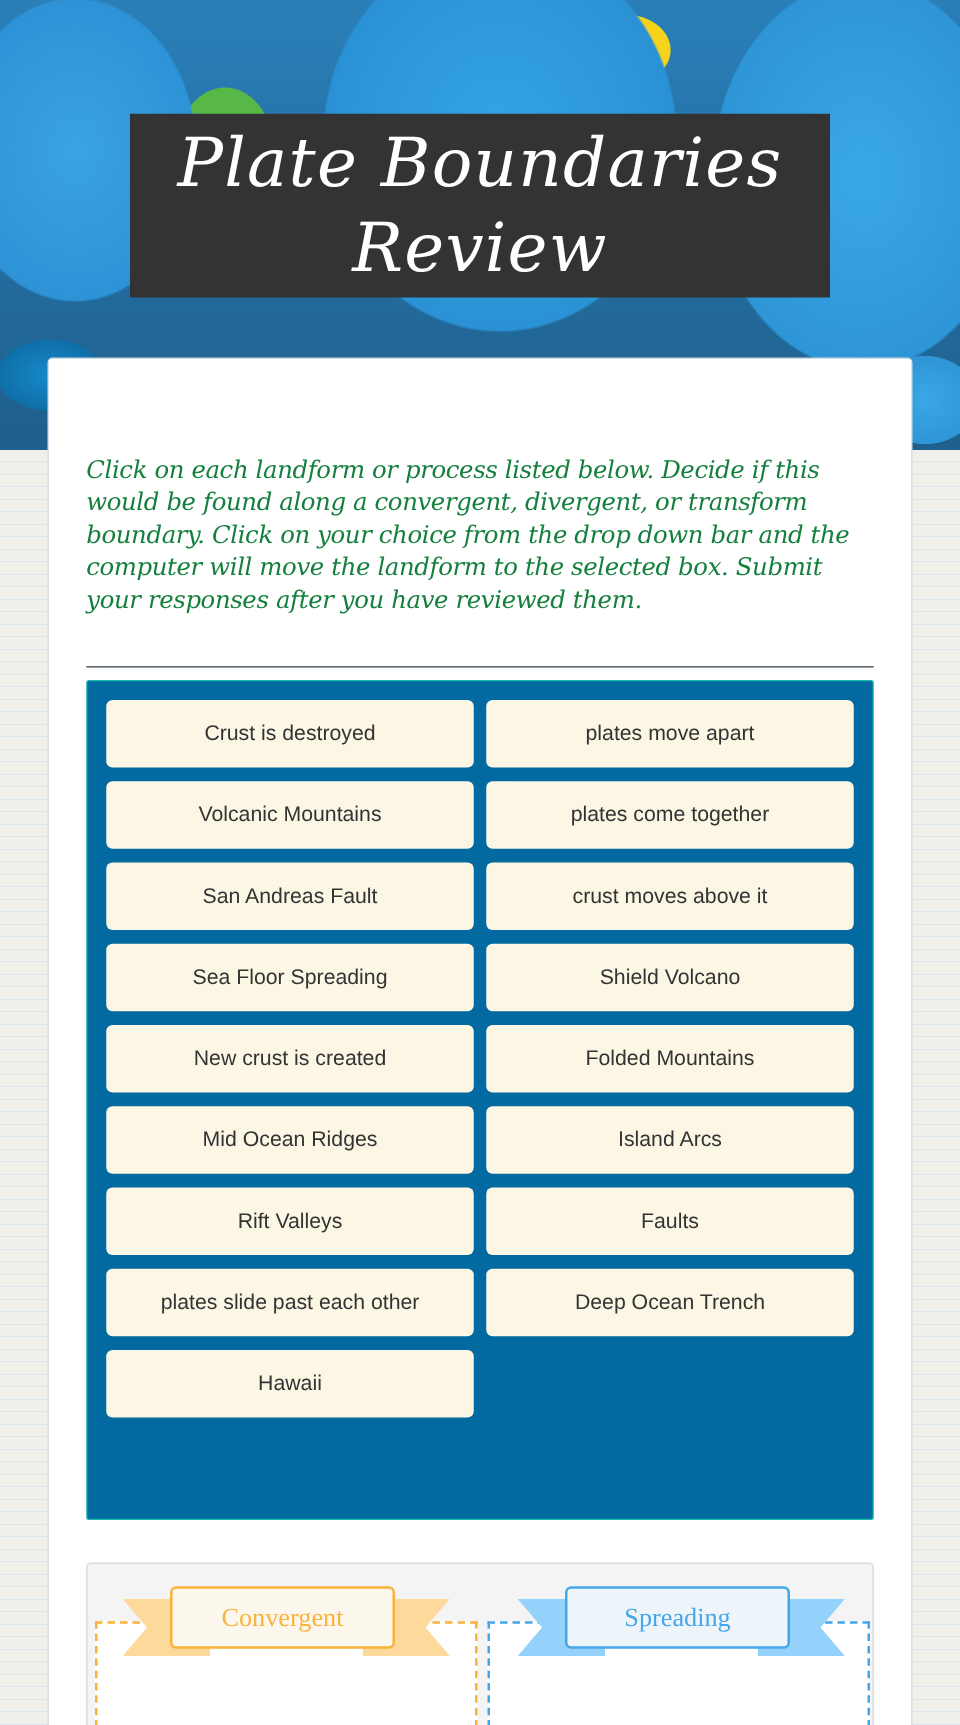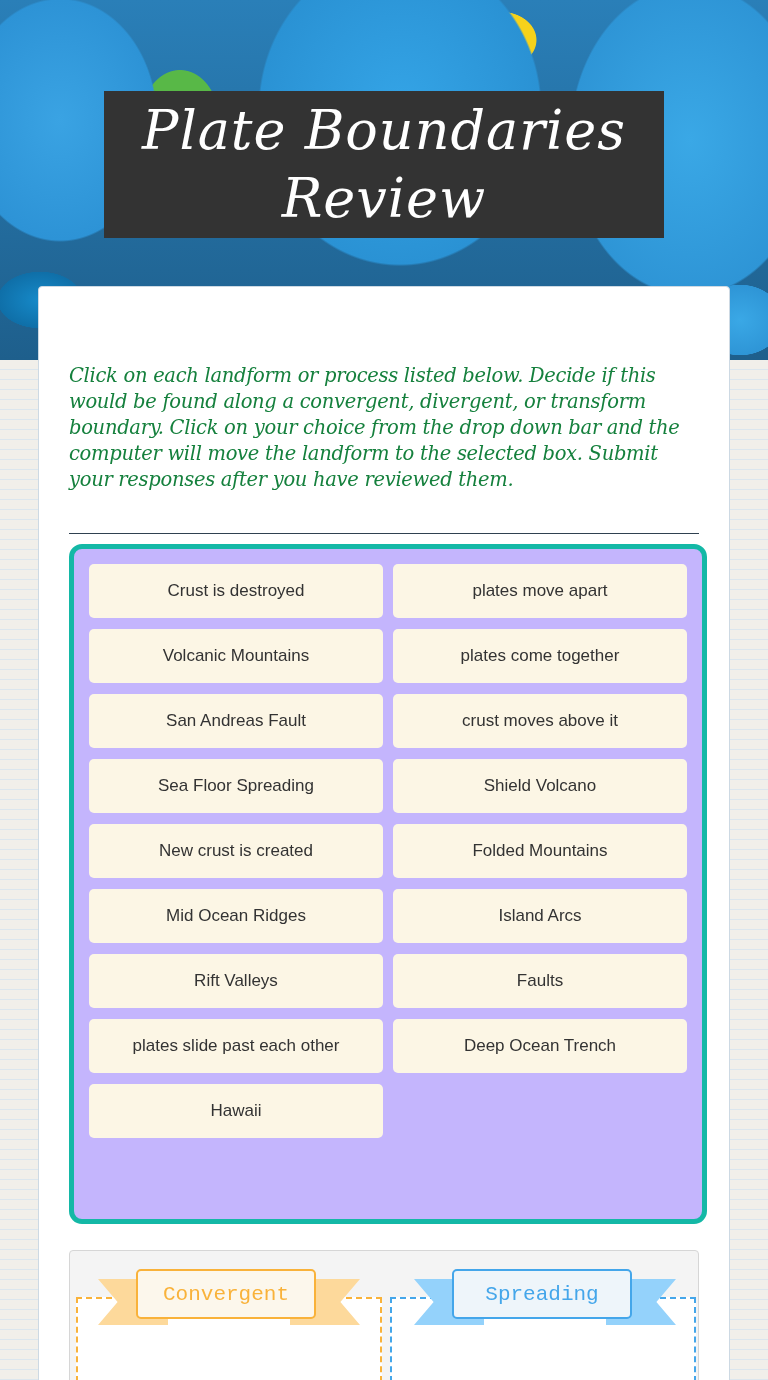--- a/index.html
+++ b/index.html
@@ -38,21 +38,21 @@
     background: #ffffff; border: 1px solid #cdd9e3; border-radius: 4px;
   }
   .instructions {
     position: absolute; left: 30px; top: 76px; width: 630px;
     color: #15803d; font-family: "DejaVu Serif", serif; font-style: italic;
     font-size: 19.5px; line-height: 26px; letter-spacing: -0.3px;
   }
   .rule { position: absolute; left: 30px; top: 246px; width: 630px; height: 1px; background: #2f4150; }
   .bank {
     position: absolute; left: 30px; top: 257px; width: 628px; height: 670px;
-    border: 5px solid #14b8a6; border-radius: 13px; background: #c4b5fd;
+    border: 1px solid #14b8a6; border-radius: 2px; background: #0369a1;
   }
   .bank-grid {
     position: absolute; left: 15px; top: 15px; width: 598px;
     display: grid; grid-template-columns: 294px 294px; column-gap: 10px; row-gap: 11px;
   }
   .chip {
     height: 54px; background: #fcf6e5; border-radius: 5px;
     display: flex; align-items: center; justify-content: center;
     color: #333333; font-family: "Liberation Sans", sans-serif; font-size: 17px;
     cursor: pointer;
@@ -62,21 +62,21 @@
     background: #f4f4f4; border: 1px solid #d6d6d6; border-radius: 4px;
   }
   .zone { position: absolute; top: 46px; width: 302px; height: 160px; background: #fff; }
   .zone.conv { left: 6px; border: 2px dashed #f9b23a; }
   .zone.div { left: 320px; border: 2px dashed #44a6ea; }
   .ribbon { position: absolute; top: 18px; width: 262px; height: 56px; }
   .ribbon .tail { position: absolute; top: 10px; width: 70px; height: 46px; }
   .ribbon .label-box {
     position: absolute; left: 38px; top: 0; width: 180px; height: 50px;
     border-radius: 5px; display: flex; align-items: center; justify-content: center;
-    font-family: Liberation Mono, monospace; font-size: 21px; box-sizing: border-box;
+    font-family: Liberation Serif, serif; font-size: 21px; box-sizing: border-box;
   }
   .ribbon.conv { left: 28px; }
   .ribbon.conv .tail { background: #fdd99b; }
   .ribbon.conv .label-box { background: #fcf7ec; border: 2px solid #f9b23a; color: #f9b23a; }
   .ribbon.div { left: 344px; }
   .ribbon.div .tail { background: #94d2fb; }
   .ribbon.div .label-box { background: #eef5fa; border: 2px solid #44a6ea; color: #44a6ea; }
   .tail.left { left: 0; clip-path: polygon(0 0, 100% 0, 100% 100%, 0 100%, 28% 50%); }
   .tail.right { right: 0; clip-path: polygon(0 0, 100% 0, 72% 50%, 100% 100%, 0 100%); }
 </style>

